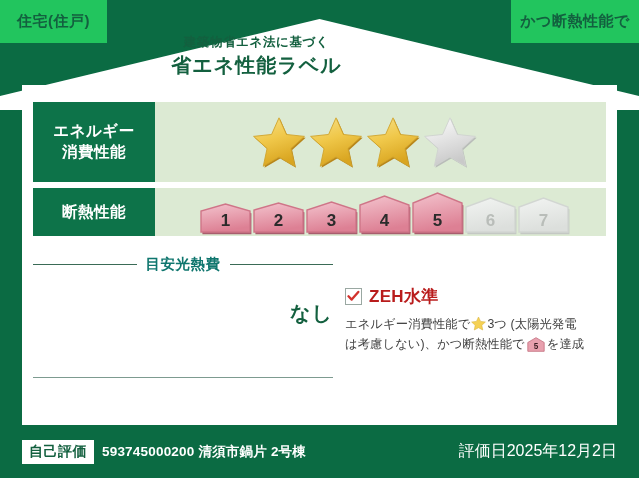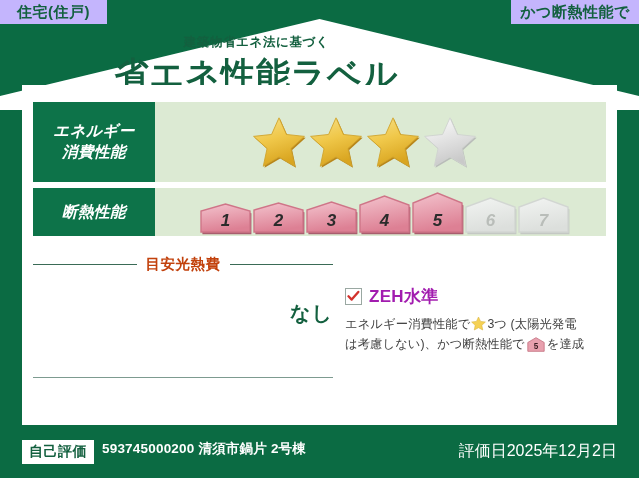--- a/index.html
+++ b/index.html
@@ -11,29 +11,29 @@
   #label-root {
     position: relative;
     width: 639px; height: 478px;
     background: #0b6b43;
   }
 
   
   .corner-badge {
     position: absolute;
     top: 0;
-    background: #c4b5fd;
+    background: #22c55e;
     color: #13603f;
     font-weight: bold;
     font-size: 15px;
     letter-spacing: 0.5px;
     display: flex;
     align-items: center;
     justify-content: center;
-    height: 24px;
+    height: 43px;
     white-space: nowrap;
   }
   #badge-dwelling { left: 0; width: 107px; }
   #badge-renewable { right: 0; width: 128px; }
 
   
   #roof {
     position: absolute;
     left: 0; top: 0;
     width: 639px; height: 110px;
@@ -48,21 +48,21 @@
     color: #13603f;
     z-index: 4;
   }
   #title-sub {
     font-size: 12.5px;
     font-weight: bold;
     letter-spacing: 0.6px;
     line-height: 1.1;
   }
   #title-main {
-    font-size: 34px;
+    font-size: 20px;
     font-weight: bold;
     letter-spacing: 1px;
     line-height: 1.25;
     margin-top: 3px;
   }
 
   
   #card {
     position: absolute;
     left: 22px; top: 85px;
@@ -72,21 +72,20 @@
   }
 
   
   .perf-row {
     position: absolute;
     left: 11px;
     width: 573px;
     display: flex;
     align-items: stretch;
     background: #dcead3;
-    font-style: italic;
   }
   #row-energy { top: 17px; height: 80px; }
   #row-insulation { top: 103px; height: 48px; }
 
   .perf-name {
     flex: 0 0 122px;
     background: #0d7349;
     color: #ffffff;
     font-weight: bold;
     font-size: 15.5px;
@@ -132,21 +131,21 @@
     display: flex;
     align-items: center;
     gap: 9px;
   }
   #cost-heading-wrap .rule {
     flex: 1 1 auto;
     height: 1px;
     background: #3a6b56;
   }
   #cost-heading {
-    color: #c2410c;
+    color: #0f766e;
     font-weight: bold;
     font-size: 14.5px;
     white-space: nowrap;
     letter-spacing: 0.5px;
   }
   #cost-value {
     margin-top: 26px;
     text-align: right;
     color: #13603f;
     font-weight: bold;
@@ -173,21 +172,21 @@
   }
   #zeh-checkbox {
     width: 17px; height: 17px;
     border: 1px solid #9aa8a2;
     background: #fff;
     position: relative;
     flex: 0 0 auto;
   }
   #zeh-checkbox svg { position: absolute; left: 1px; top: 1px; }
   #zeh-title {
-    color: #a21caf;
+    color: #b91c1c;
     font-weight: bold;
     font-size: 17px;
     letter-spacing: 0.3px;
   }
   #zeh-desc {
     margin-top: 7px;
     color: #404040;
     font-size: 12.3px;
     line-height: 1.62;
     letter-spacing: 0.1px;
@@ -199,21 +198,21 @@
   #footer {
     position: absolute;
     left: 0; bottom: 0;
     width: 639px; height: 53px;
     color: #ffffff;
     display: flex;
     align-items: center;
   }
   #footer-left {
     display: flex;
-    align-items: flex-start;
+    align-items: center;
     gap: 8px;
     margin-left: 22px;
   }
   #self-eval-badge {
     background: #ffffff;
     color: #13603f;
     font-weight: bold;
     font-size: 14px;
     padding: 3px 7px;
     letter-spacing: 0.5px;

